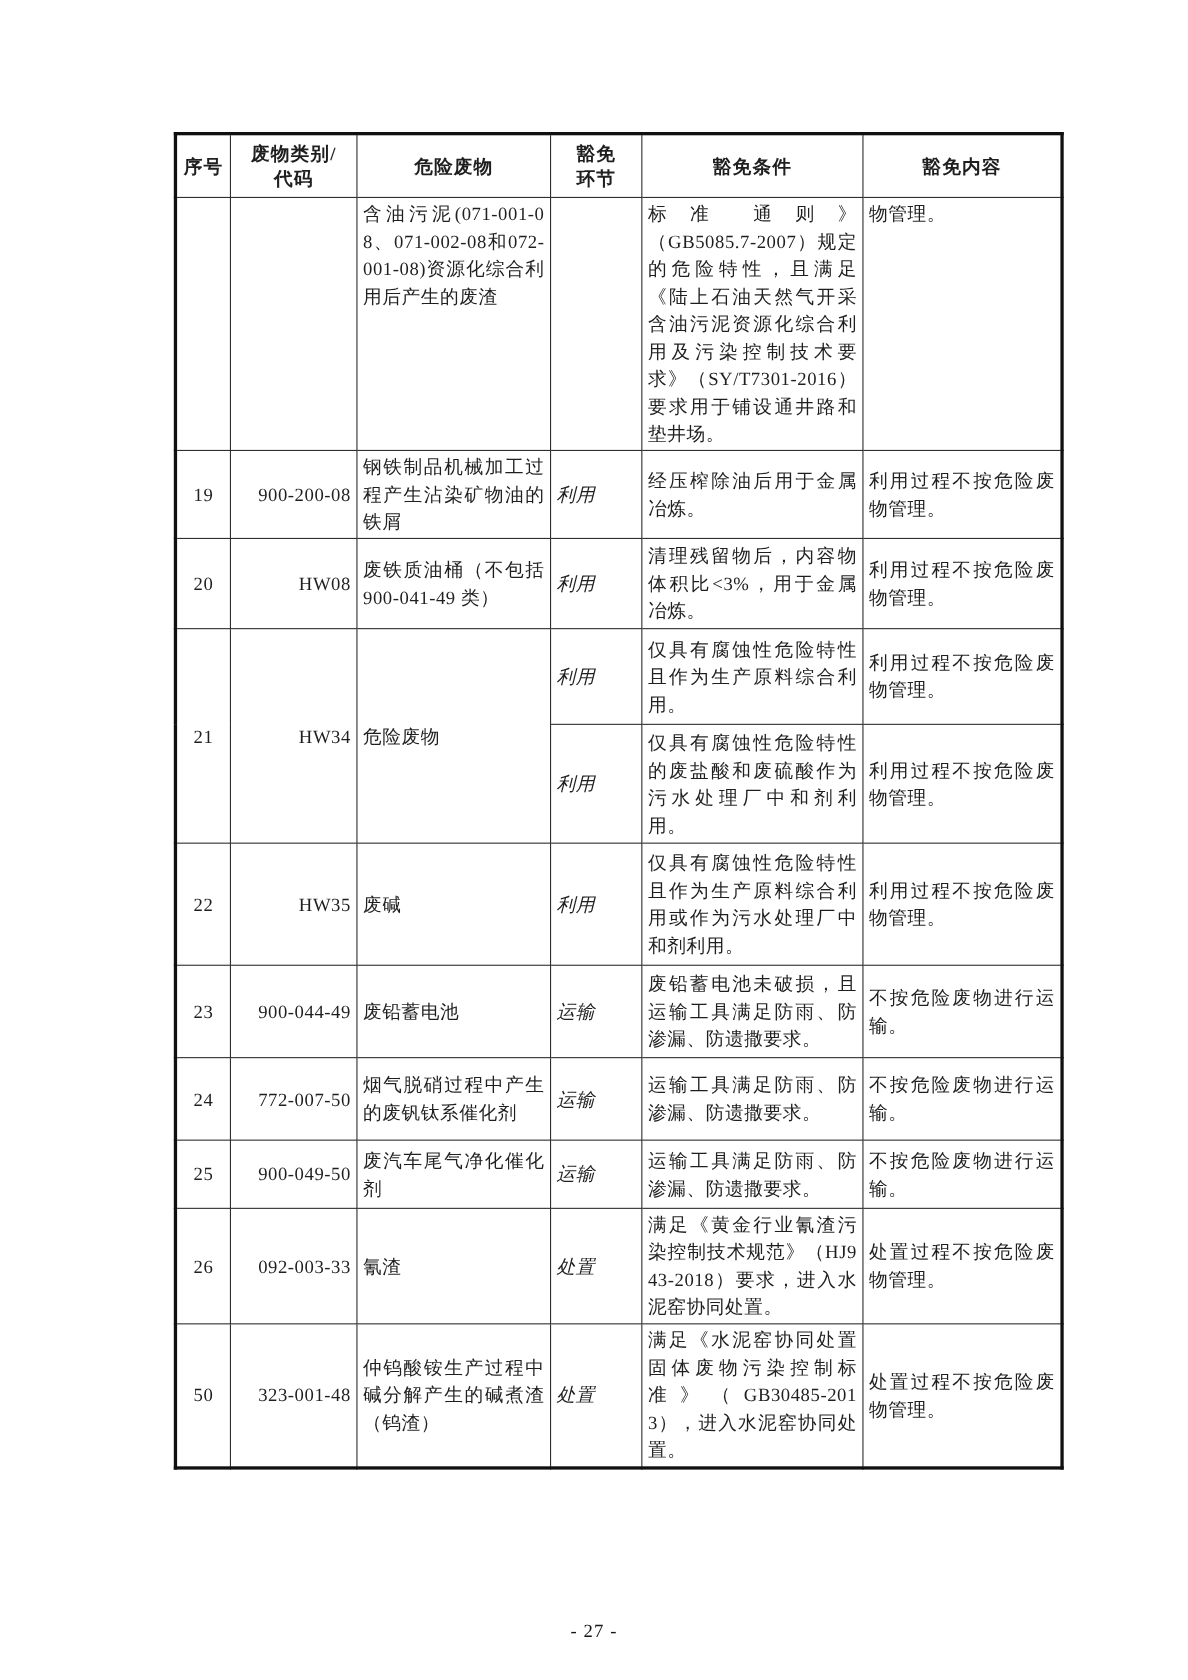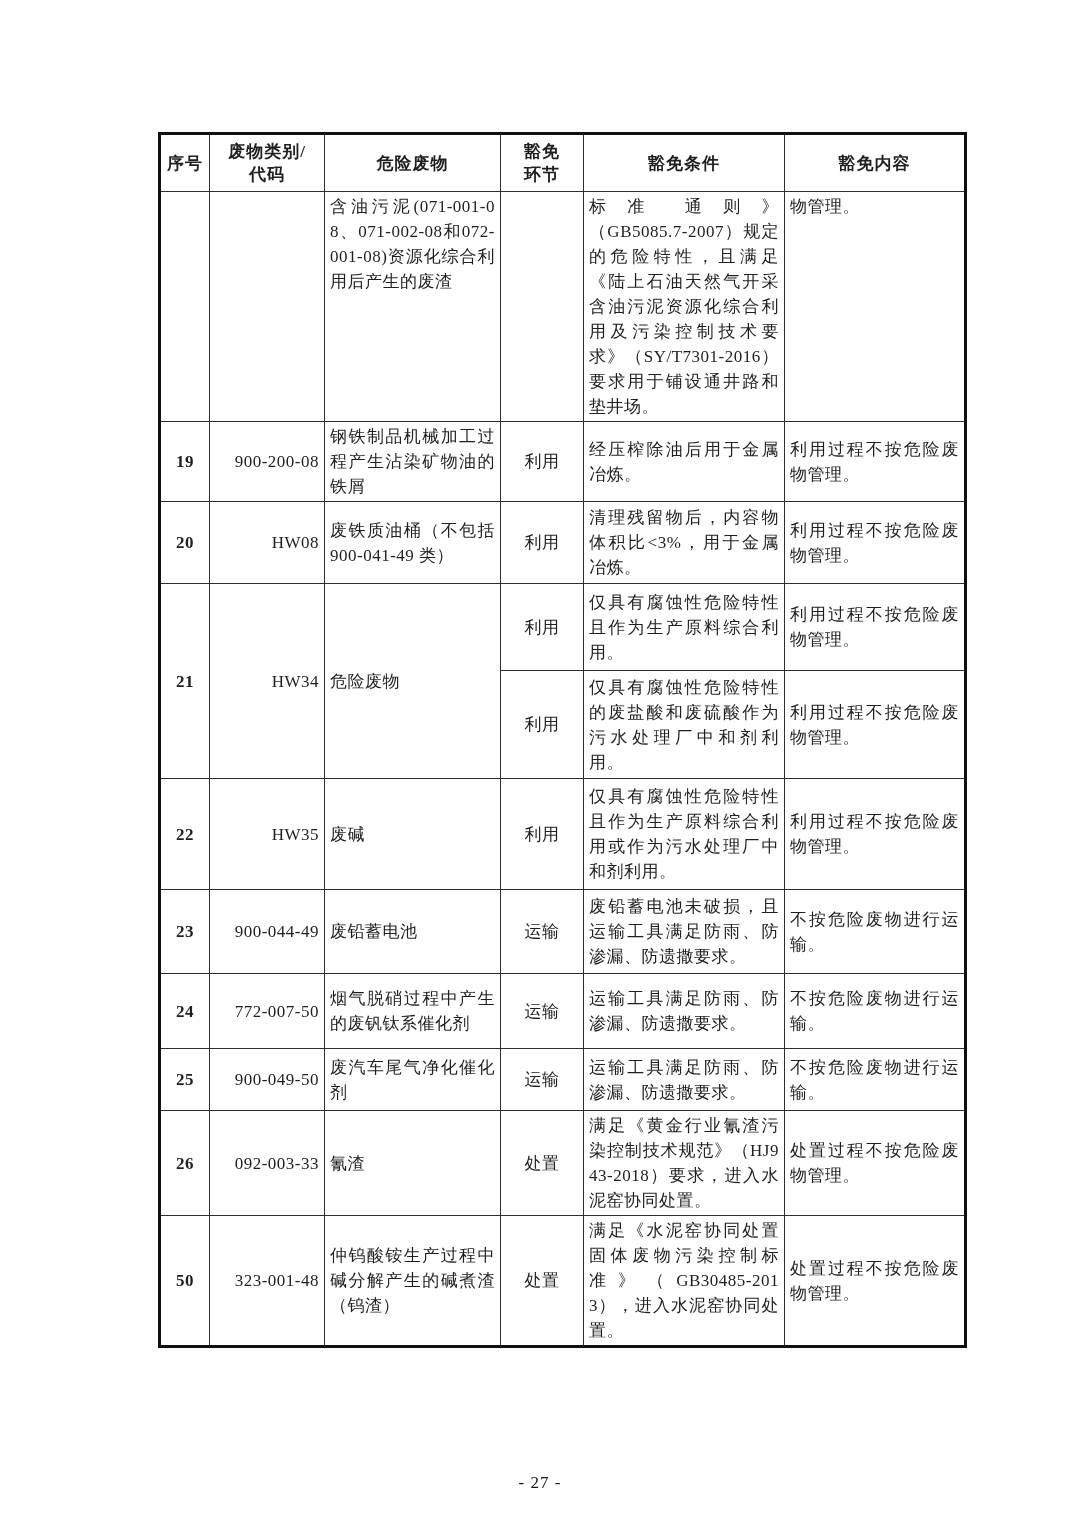--- a/index.html
+++ b/index.html
@@ -10,21 +10,21 @@
   body {
     width: 1080px;
     height: 1527px;
     position: relative;
     font-family: "Liberation Serif", "DejaVu Serif", serif;
     color: #1f1f1f;
   }
   .doc-table {
     position: absolute;
     left: 158px;
-    top: 132px;
+    top: 120px;
     border-collapse: collapse;
     table-layout: fixed;
     width: 806px;
     border: 3px solid #101010;
   }
   .doc-table th,
   .doc-table td {
     border: 1px solid #2e2e2e;
     padding: 2px 5px;
     font-size: 17px;
@@ -41,35 +41,35 @@
     padding: 1px 2px;
   }
   .doc-table td {
     vertical-align: middle;
     line-height: 25px;
     letter-spacing: 0.5px;
   }
   .cell-seq {
     text-align: center;
     font-size: 16px;
-    font-weight: bold;
   }
   .cell-code {
     text-align: right;
     font-size: 16px;
     letter-spacing: 0.2px;
     padding-left: 4px;
     padding-right: 2px;
   }
   .cell-waste {
     text-align: justify;
     word-break: break-all;
   }
   .cell-step {
-    text-align: center;
+    text-align: left;
+    font-style: italic;
   }
   .cell-condition {
     text-align: justify;
     word-break: break-all;
     padding-left: 6px;
   }
   .cell-content {
     text-align: justify;
     word-break: break-all;
   }

